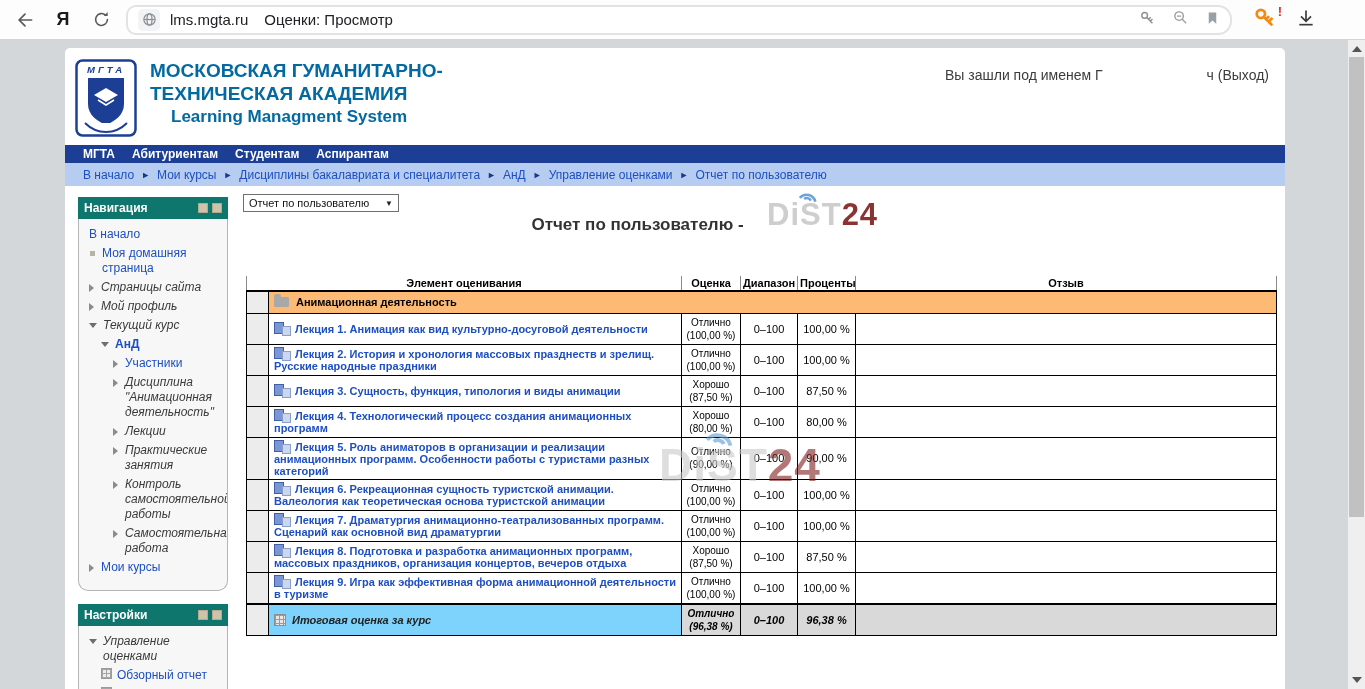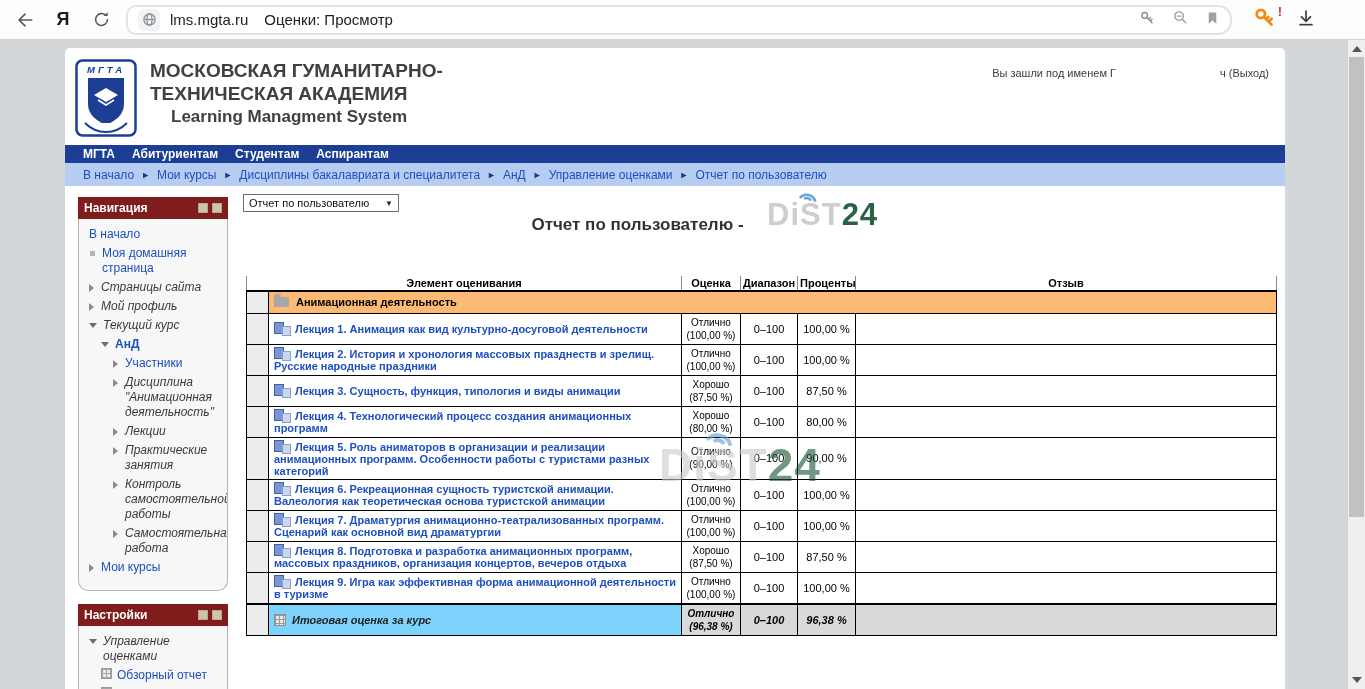--- a/index.html
+++ b/index.html
@@ -23,57 +23,57 @@
   .scrollbar { position:absolute; top:40px; right:0; width:17px; height:649px; background:#efefef; }
   .sb-up,.sb-down { position:absolute; left:4px; width:0; height:0; border-left:5px solid transparent; border-right:5px solid transparent; }
   .sb-up { top:6px; border-bottom:6px solid #555; }
   .sb-down { bottom:6px; border-top:6px solid #555; }
   .sb-thumb { position:absolute; top:17px; left:1px; width:15px; height:460px; background:#c1c1c1; }
 
   
   .card { position:absolute; left:65px; top:8px; width:1220px; height:660px; background:#fff; border-radius:5px 5px 0 0; overflow:hidden; }
 
   .logo { position:absolute; left:10px; top:11px; width:62px; height:78px; }
-  .acad { position:absolute; left:85px; top:11px; color:#404040; }
+  .acad { position:absolute; left:85px; top:11px; color:#0369a1; }
   .acad-l1,.acad-l2 { font-weight:bold; font-size:19px; line-height:23px; }
   .acad-l3 { font-weight:bold; font-size:17px; line-height:23px;margin-left:21px; }
-  .login { position:absolute; right:16px; top:19px; font-size:11px; color:#3c3c3c; }
+  .login { position:absolute; right:16px; top:19px; font-size:14px; color:#3c3c3c; }
   .login-gap { display:inline-block; width:104px; }
 
   .main-nav { position:absolute; left:0; top:97px; width:1220px; height:18px; background:#1c3f95; display:flex; align-items:center; gap:17px; padding-left:18px; }
   .nav-item { color:#fff; font-weight:bold; font-size:12px; cursor:pointer; }
 
   .crumbbar { position:absolute; left:0; top:115px; width:1220px; height:23px; background:#b7ccf1; display:flex; align-items:center; padding-left:18px; font-size:12px; }
   .crumb-link { color:#1d4fc0; cursor:pointer; }
   .crumb-sep { color:#143a8e; font-size:9px; margin:0 7px; }
 
   
   .block { position:absolute; left:13px; width:150px; }
   .block-nav { top:149px; }
   .block-settings { top:556px; }
-  .block-header { height:22px; background:#7f1d1d; color:#fff; font-weight:bold; font-size:12px; display:flex; align-items:center; padding:0 6px; }
+  .block-header { height:22px; background:#0f766e; color:#fff; font-weight:bold; font-size:12px; display:flex; align-items:center; padding:0 6px; }
   .bh-icons { margin-left:auto; display:flex; gap:4px; }
   .bh-ic { width:10px; height:10px; background:#cfc3ab; border:1px solid #b4a88d; }
   .block-body { background:#f7f7f7; border:1px solid #b5b5b5; border-top:none; border-radius:0 0 10px 10px; padding:6px 4px 8px 4px; font-size:12px; color:#3a3a3a; }
   .block-nav .block-body { height:372px; overflow:hidden; }
   .tree-item { display:flex; align-items:flex-start; padding:2px 0; line-height:15px; cursor:pointer; }
   .lvl0 { padding-left:6px; } .lvl1 { padding-left:6px; } .lvl2 { padding-left:18px; } .lvl3 { padding-left:30px; }
   .ic-square { width:5px; height:5px; background:#b9b2a6; margin-top:5px; margin-left:1px; flex:0 0 5px; margin-right:7px; }
   .ic-tri { width:0; height:0; border-top:4px solid transparent; border-bottom:4px solid transparent; border-left:5px solid #8b8b8b; margin-top:4px; margin-right:7px; flex:0 0 5px; }
   .ic-open { width:0; height:0; border-left:4px solid transparent; border-right:4px solid transparent; border-top:5px solid #6e6e6e; margin-top:5px; margin-right:6px; flex:0 0 8px; }
   .ic-grid { width:11px; height:11px; border:1px solid #9a9a9a; background-color:#ececec; background-image:linear-gradient(#a5a5a5 1px,transparent 1px),linear-gradient(90deg,#a5a5a5 1px,transparent 1px); background-size:4px 4px; margin-right:5px; flex:0 0 11px; }
   .t-link { color:#1d4fc0; } .t-plain { color:#3a3a3a;font-style:italic; } .t-linkbold { color:#1d4fc0; font-weight:bold; }
 
   
   .report-select { position:absolute; left:178px; top:146px; width:156px; height:18px; border:1px solid #6f6f6f; background:#fff; font-size:11px; color:#111; display:flex; align-items:center; padding:0 5px; cursor:pointer; }
   .select-caret { margin-left:auto; font-size:8px; color:#222; }
   .page-title { position:absolute; left:175px; top:167px; width:795px; text-align:center; font-size:17px; font-weight:bold; color:#333; }
 
   .wm { position:absolute; font-weight:bold; pointer-events:none; letter-spacing:1px; }
-  .wm .wm-gray { color:#c9c9c9; } .wm .wm-orange { color:#14532d; }
+  .wm .wm-gray { color:#c9c9c9; } .wm .wm-orange { color:#7f1d1d; }
   .wm1 { left:702px; top:149px; font-size:31px; opacity:.9; }
   .wm2 { left:594px; top:390px; font-size:46px; opacity:.6; z-index:5; }
   .wm-arcs { position:absolute; }
   .wm1 .wm-arcs { left:30px; top:-11px; width:24px; height:16px; transform:rotate(14deg); }
   .wm2 .wm-arcs { left:44px; top:-16px; width:36px; height:24px; transform:rotate(14deg); }
 
   
   .grade-table { position:absolute; left:181px; top:228px; width:1031px; border-collapse:collapse; table-layout:fixed; font-size:11px; color:#000; }
   .grade-table th { background:#fff; border-left:1px solid #8a8a8a; border-right:1px solid #8a8a8a; border-bottom:2px solid #000; font-weight:bold; font-size:11px; padding:1px 2px; }
   .grade-table td { border:1px solid #000; padding:2px 3px; vertical-align:middle; background:#fff; }

